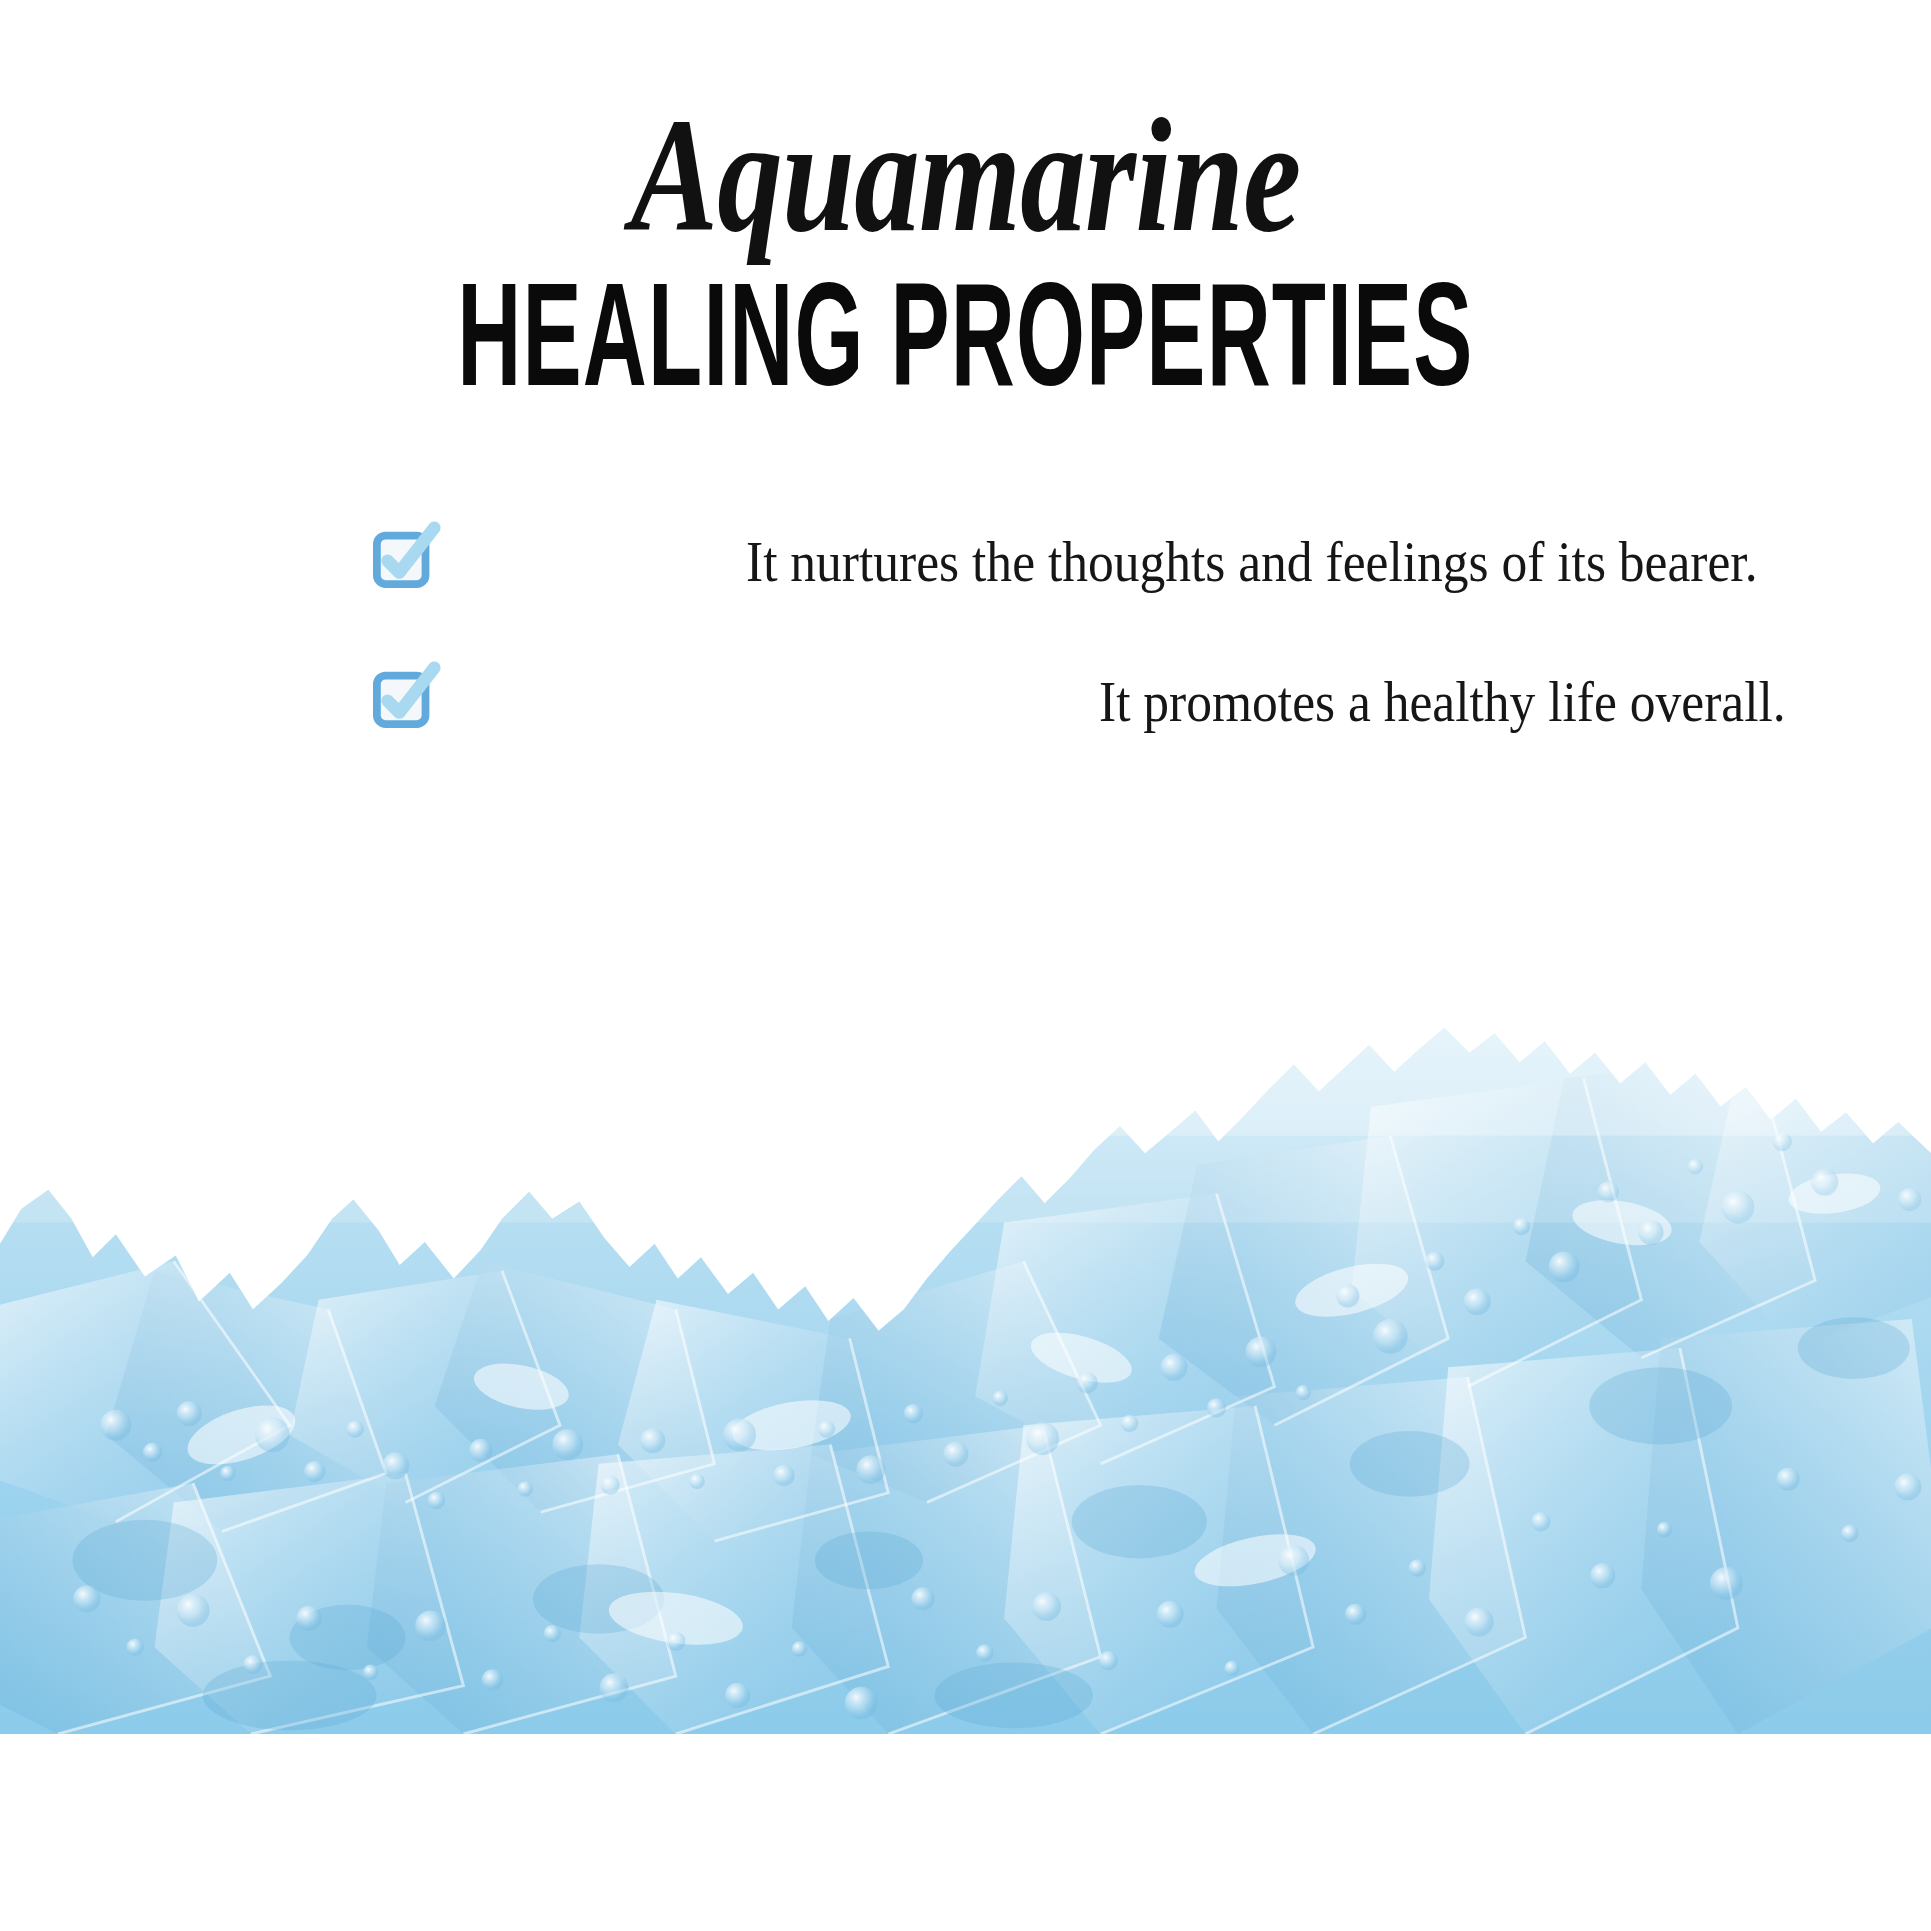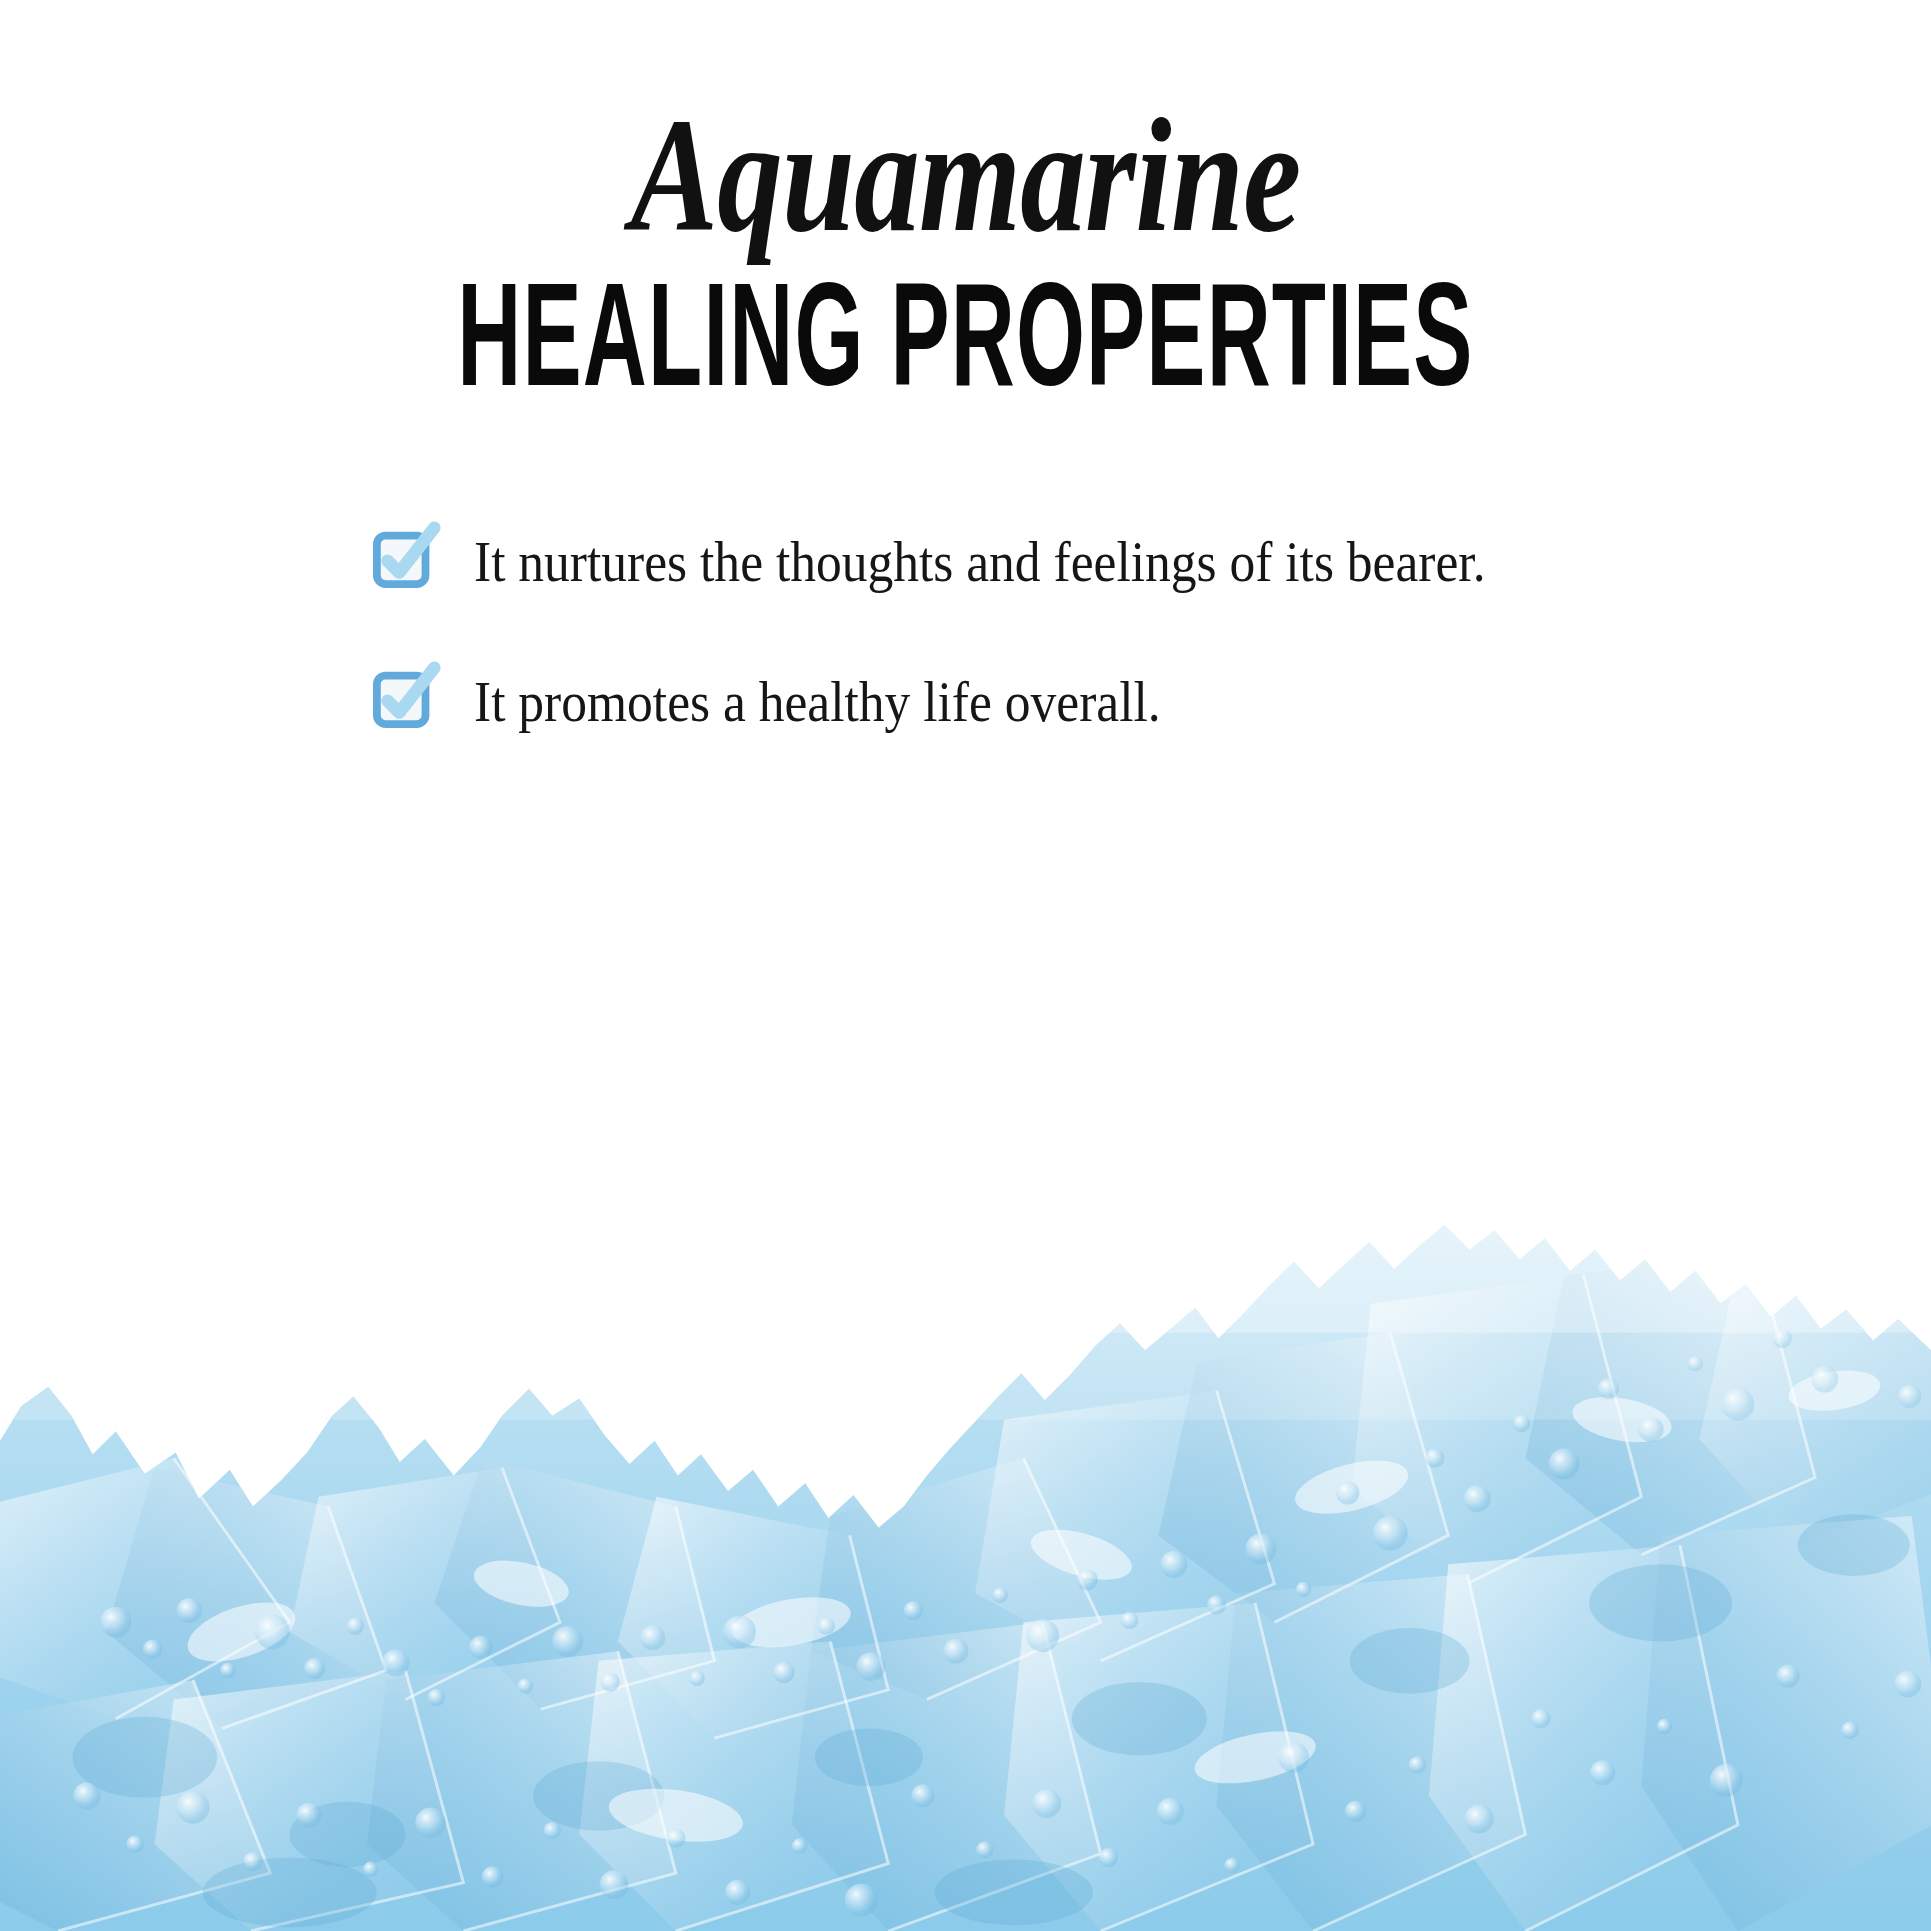--- a/index.html
+++ b/index.html
@@ -10,21 +10,21 @@
   body {
     width: 1931px;
     height: 1931px;
     overflow: hidden;
     font-family: "Liberation Serif", "DejaVu Serif", serif;
   }
 
   .poster {
     position: relative;
     width: 1931px;
-    height: 1931px;
+    height: 1734px;
     background: #ffffff;
     overflow: hidden;
   }
 
   
   .header {
     position: absolute;
     top: 0;
     left: 0;
     width: 1931px;
@@ -68,20 +68,21 @@
     top: 526px;
     left: 377px;
     width: 1468px;
   }
 
   .list-item {
     position: relative;
     display: flex;
     align-items: flex-start;
     margin-bottom: 66px;
+    justify-content: space-between;
   }
   .list-item:last-child { margin-bottom: 7px; }
 
   .checkbox-icon {
     position: relative;
     flex: 0 0 auto;
     width: 56px;
     height: 56px;
     margin-right: 41px;
     margin-top: 5.8px;

